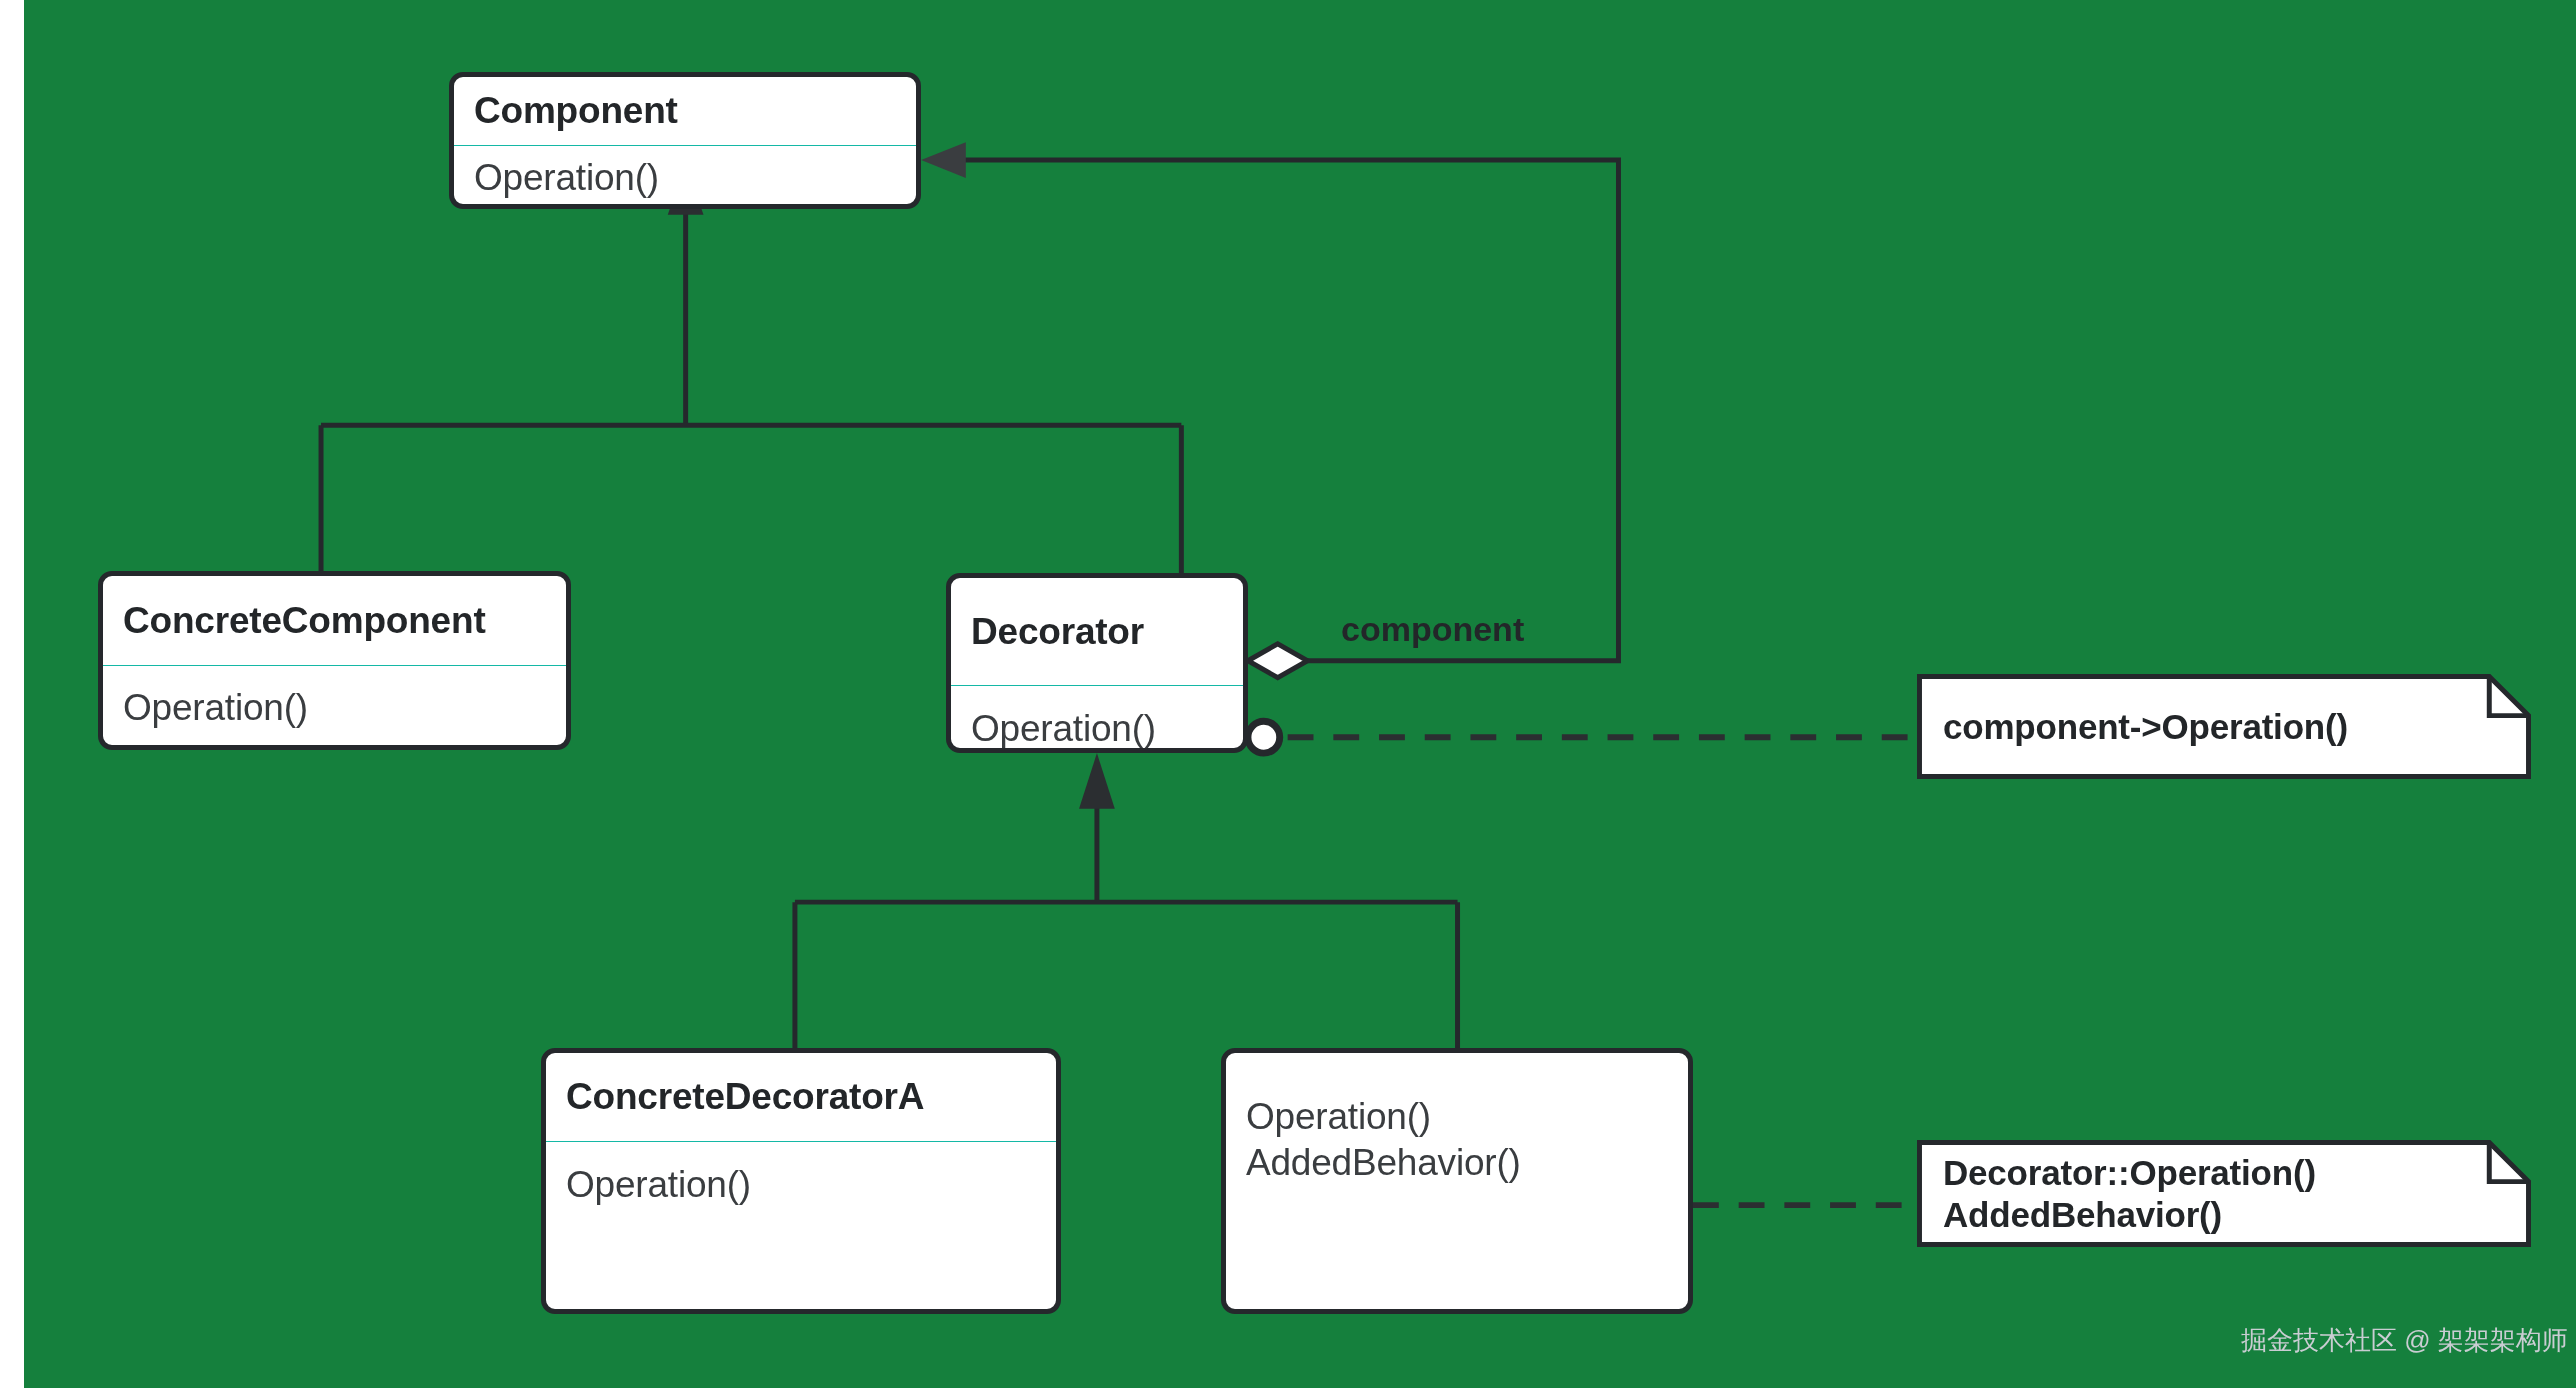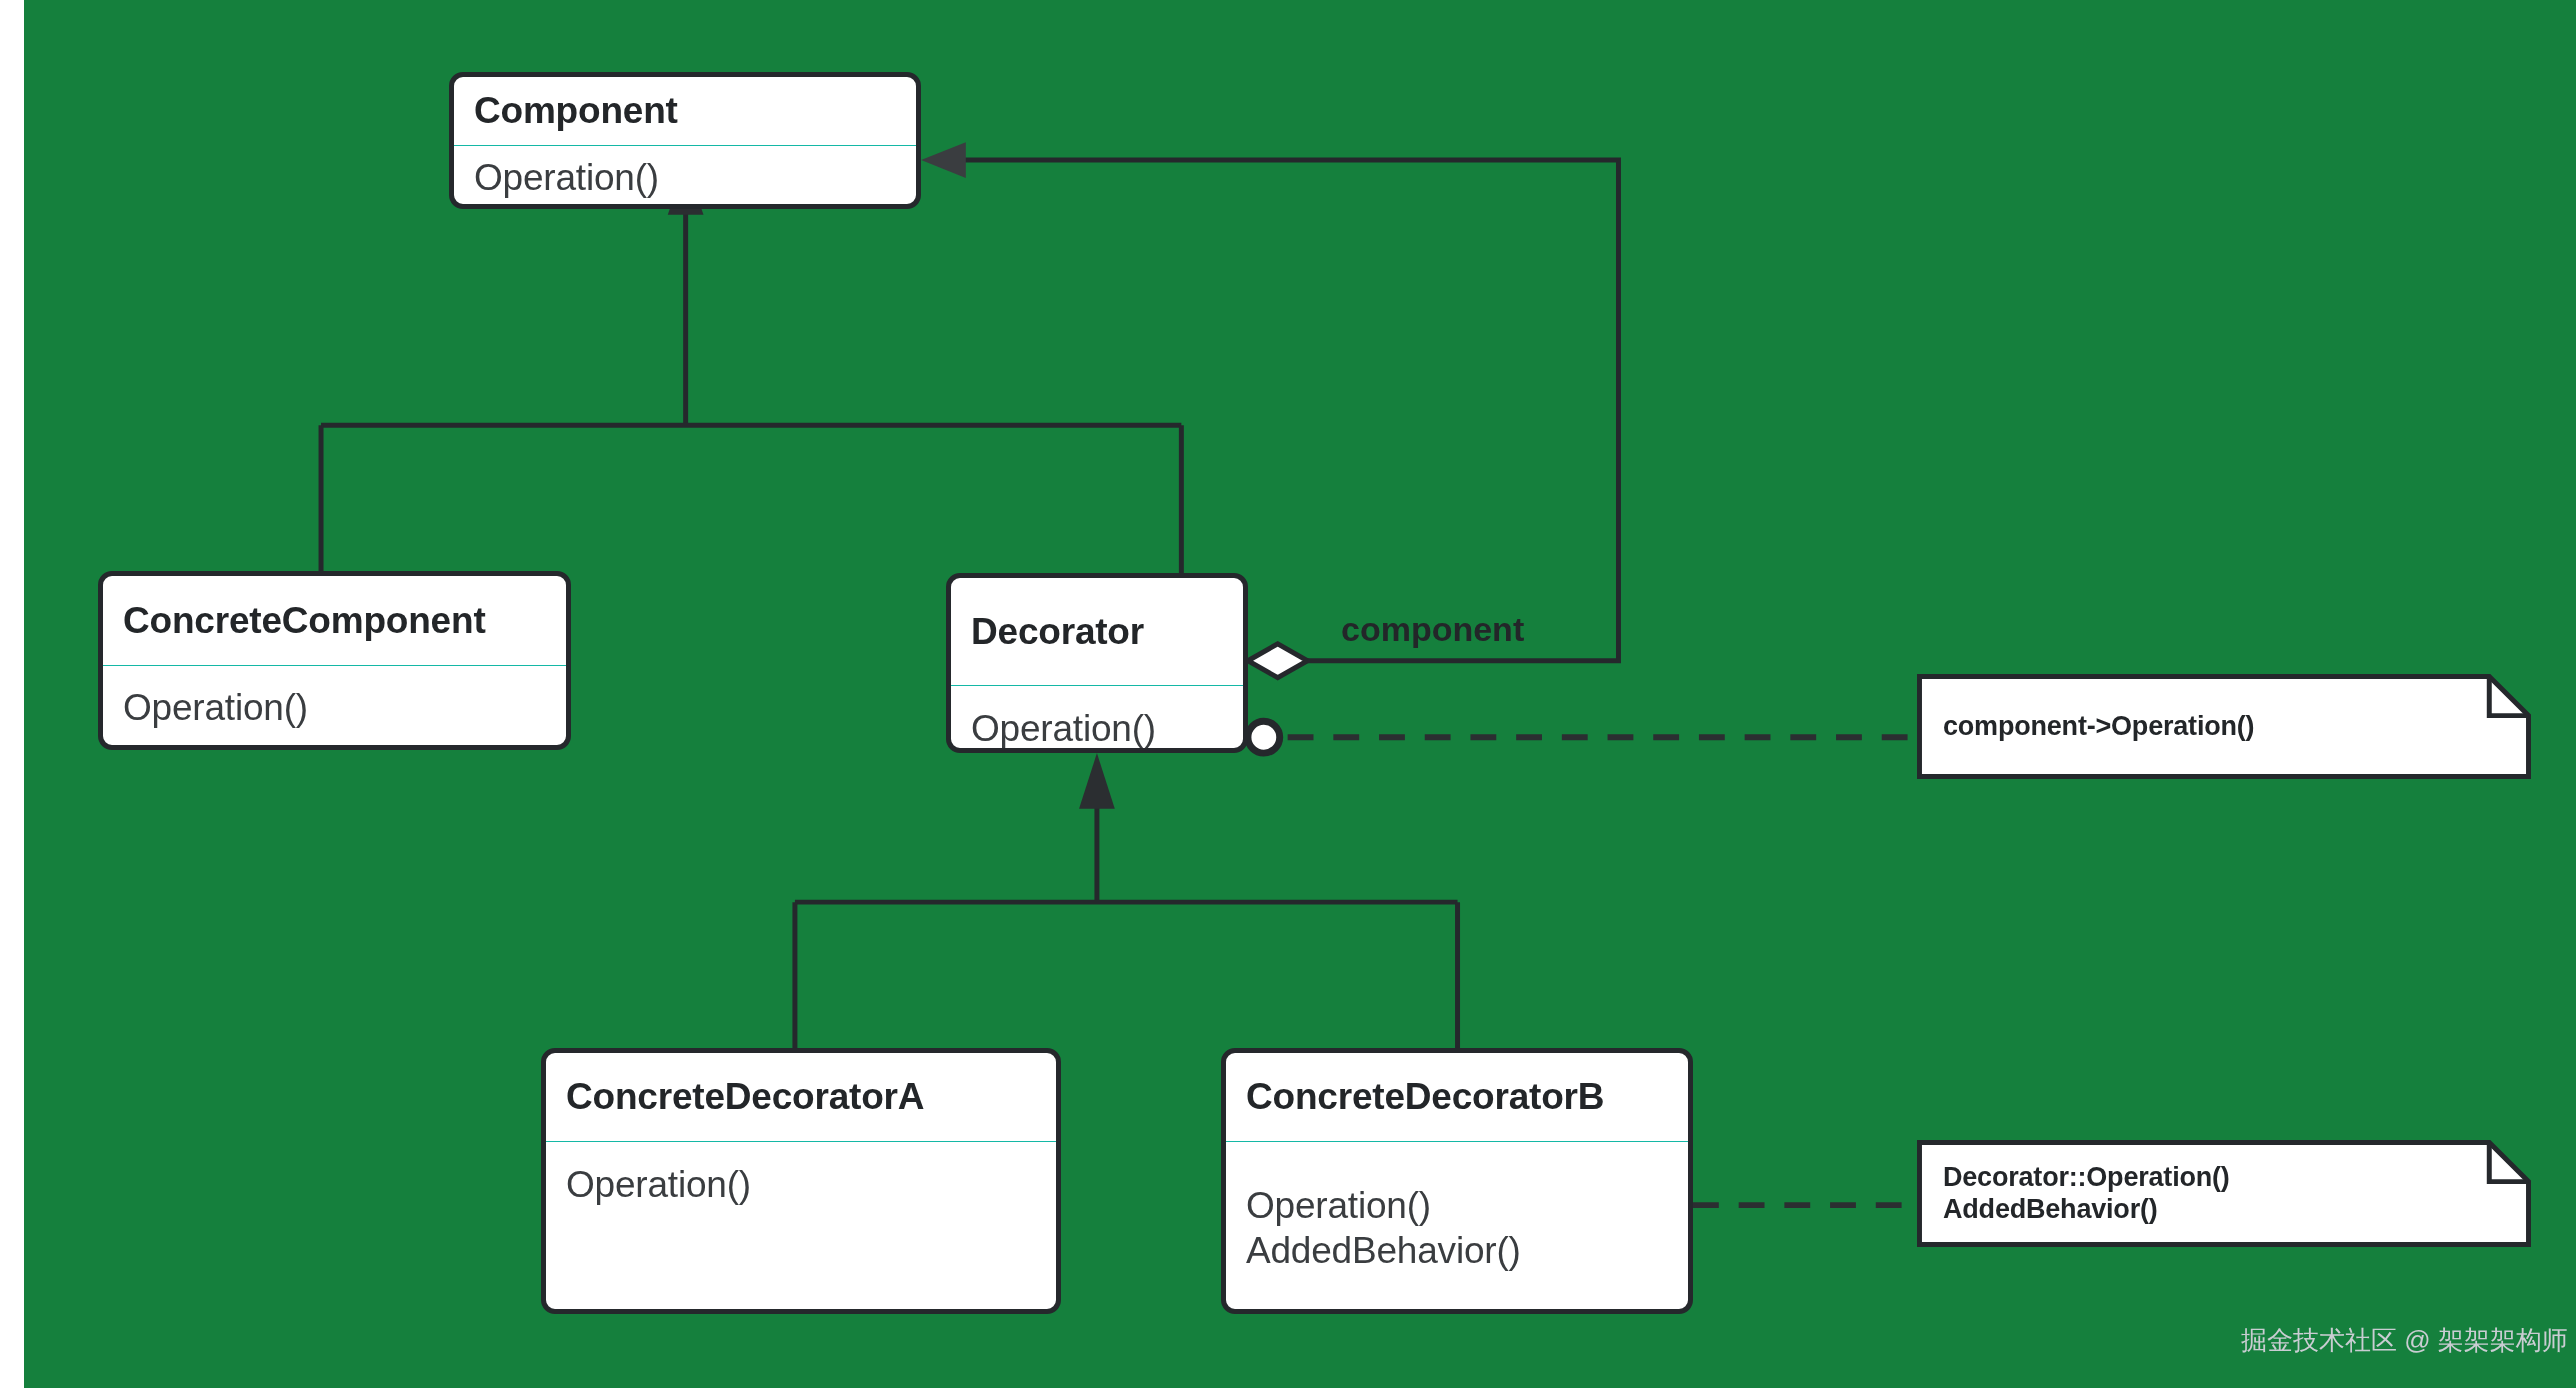--- a/index.html
+++ b/index.html
@@ -69,21 +69,21 @@
   .uml-note-shape {
     position: absolute;
     left: 0;
     top: 0;
     width: 100%;
     height: 100%;
   }
   .uml-note-text {
     position: relative;
     font-weight: bold;
-    font-size: 27px;
+    font-size: 35px;
     color: #232629;
     letter-spacing: -0.2px;
     line-height: 1.18;
     white-space: pre-line;
     padding: 0 26px;
     height: 100%;
     display: flex;
     flex-direction: column;
     justify-content: center;
   }
@@ -189,23 +189,20 @@
   <div class="uml-class" style="left:517px; top:1048px; width:520px; height:266px;">
     <div class="uml-compartment" style="height:88px;">
       <span class="uml-title">ConcreteDecoratorA</span>
     </div>
     <div class="uml-compartment" style="height:86px;">
       <span class="uml-member">Operation()</span>
     </div>
   </div>
 
   <div class="uml-class" style="left:1197px; top:1048px; width:472px; height:266px;">
-    <div class="uml-compartment" style="height:88px;">
-      <span class="uml-title">ConcreteDecoratorB</span>
-    </div>
     <div class="uml-compartment" style="height:173px;">
       <span class="uml-member">Operation()
 AddedBehavior()</span>
     </div>
   </div>
 
   <div class="uml-note" style="left:1893px; top:674px; width:614px; height:105px;">
     <svg class="uml-note-shape" viewBox="0 0 618 106" preserveAspectRatio="none" xmlns="http://www.w3.org/2000/svg">
       <path d="M 2.5 2.5 L 576 2.5 L 615.5 42 L 615.5 103.5 L 2.5 103.5 Z" fill="#ffffff" stroke="#25282c" stroke-width="5" stroke-linejoin="miter"></path>
       <path d="M 576 2.5 L 576 42 L 615.5 42" fill="none" stroke="#25282c" stroke-width="5" stroke-linejoin="miter"></path>

